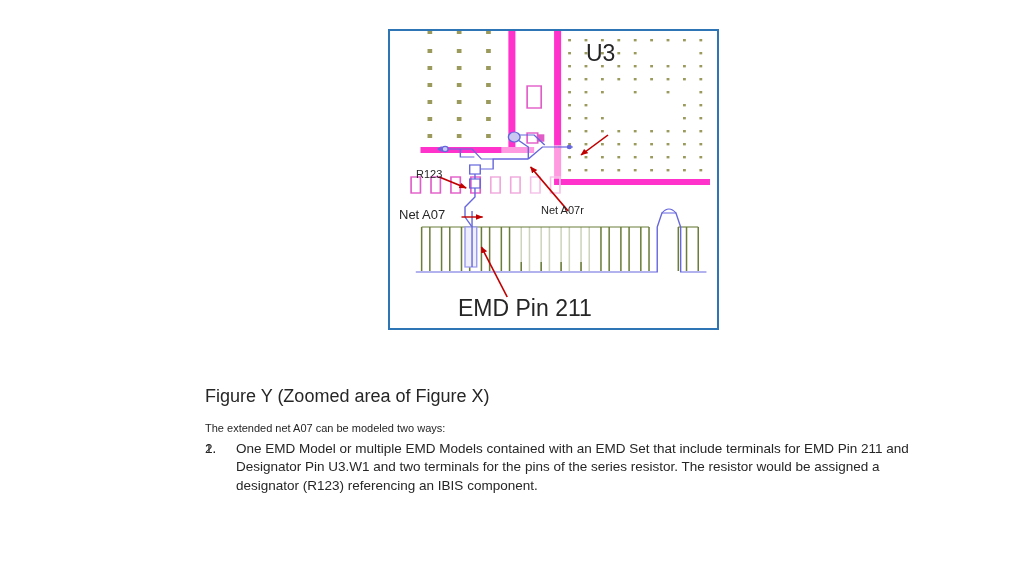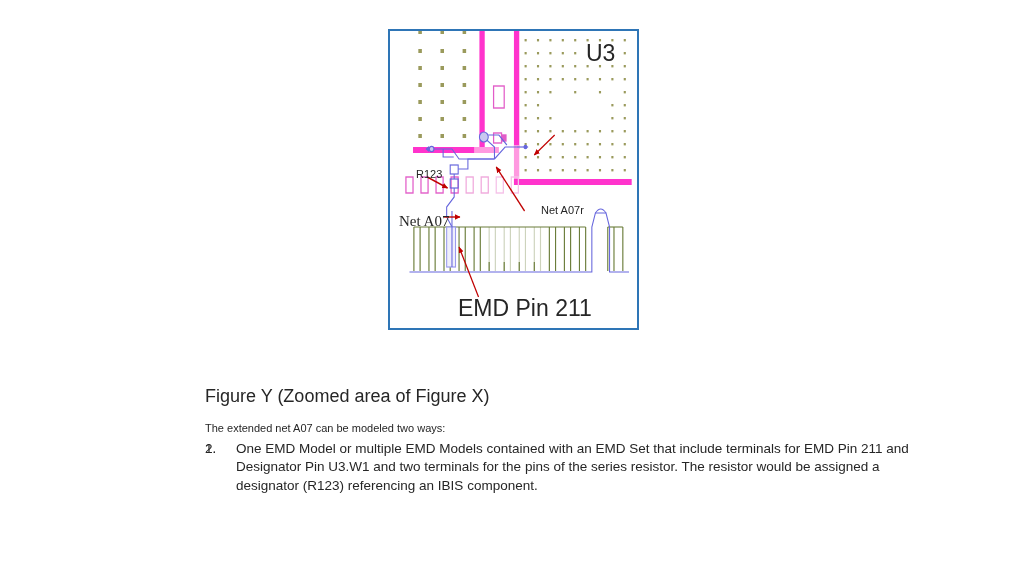--- a/index.html
+++ b/index.html
@@ -15,21 +15,21 @@
     overflow: hidden;
     font-family: "Liberation Sans", sans-serif;
     color: #262626;
   }
 
   
   #figure-frame {
     position: absolute;
     left: 388px;
     top: 29px;
-    width: 251px;
+    width: 331px;
     height: 301px;
     box-sizing: border-box;
     border: 2px solid #2E75B6;
     background: #ffffff;
   }
   #figure-canvas {
     position: absolute;
     inset: 0;
     width: 100%;
     height: 100%;
@@ -59,23 +59,22 @@
     display: block;
     text-align: center;
   }
   #label-r123 {
     left: 26px;
     top: 138px;
     font-size: 11px;
   }
   #label-neta07 {
     left: 9px;
-    top: 183px;
-    font-size: 15px;
-    font-family: Liberation Serif, serif;
+    top: 177px;
+    font-size: 13px;
   }
   #label-neta07r {
     left: 151px;
     top: 174px;
     font-size: 11px;
   }
   #label-emdpin {
     left: 68px;
     top: 265px;
     font-size: 23px;

